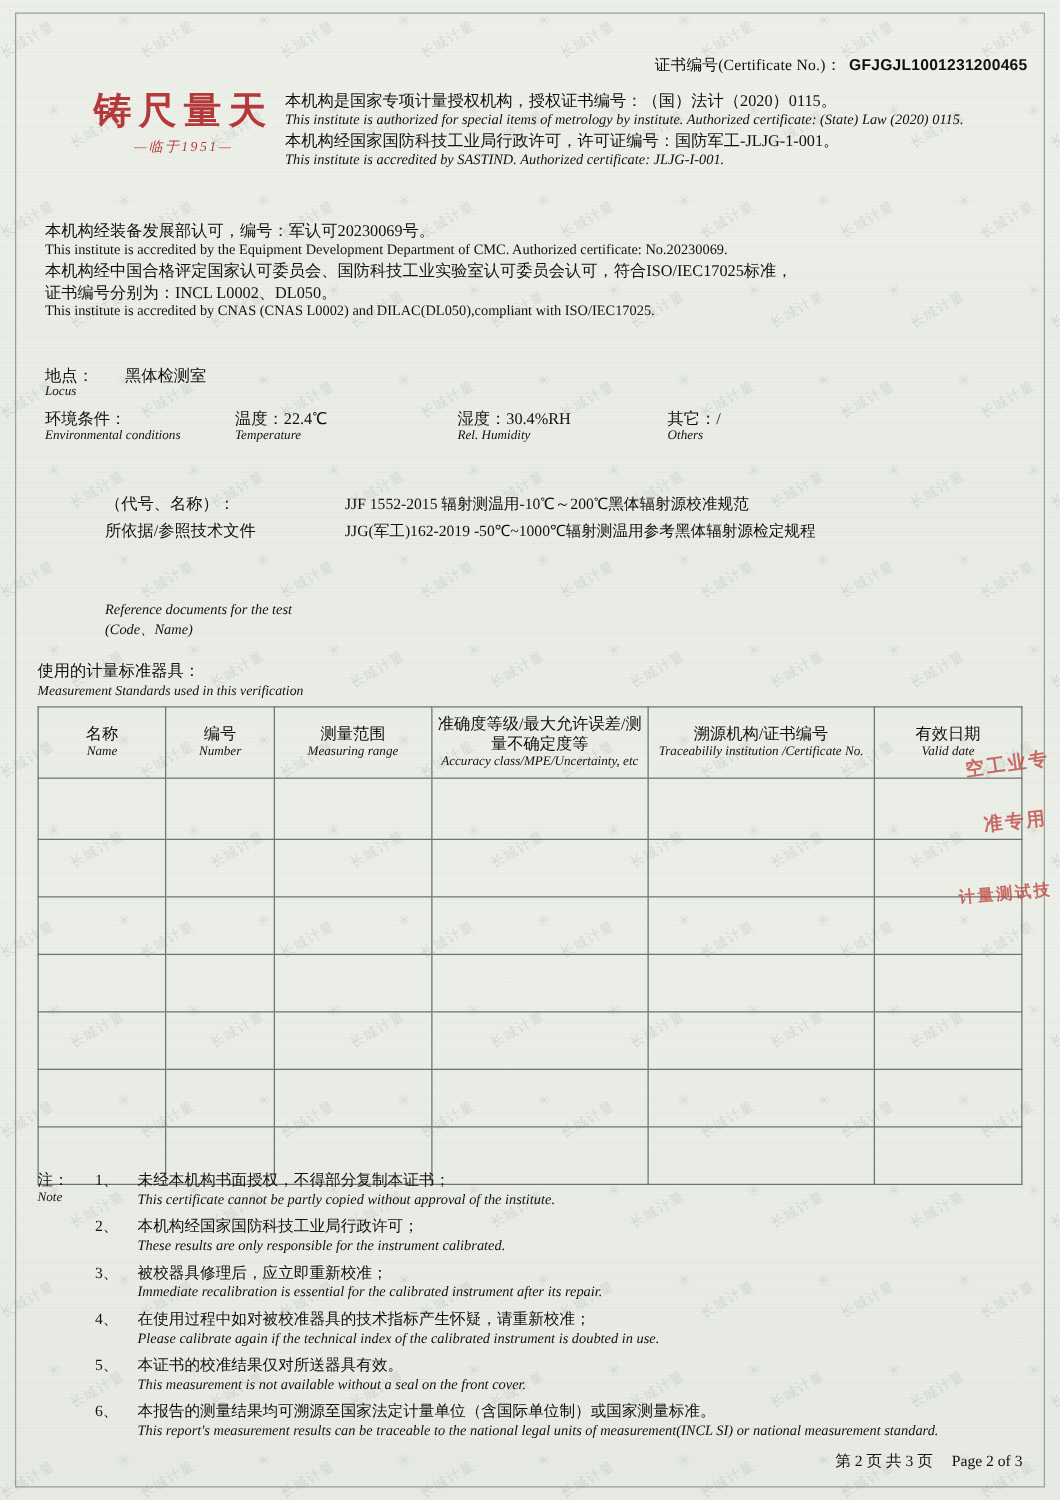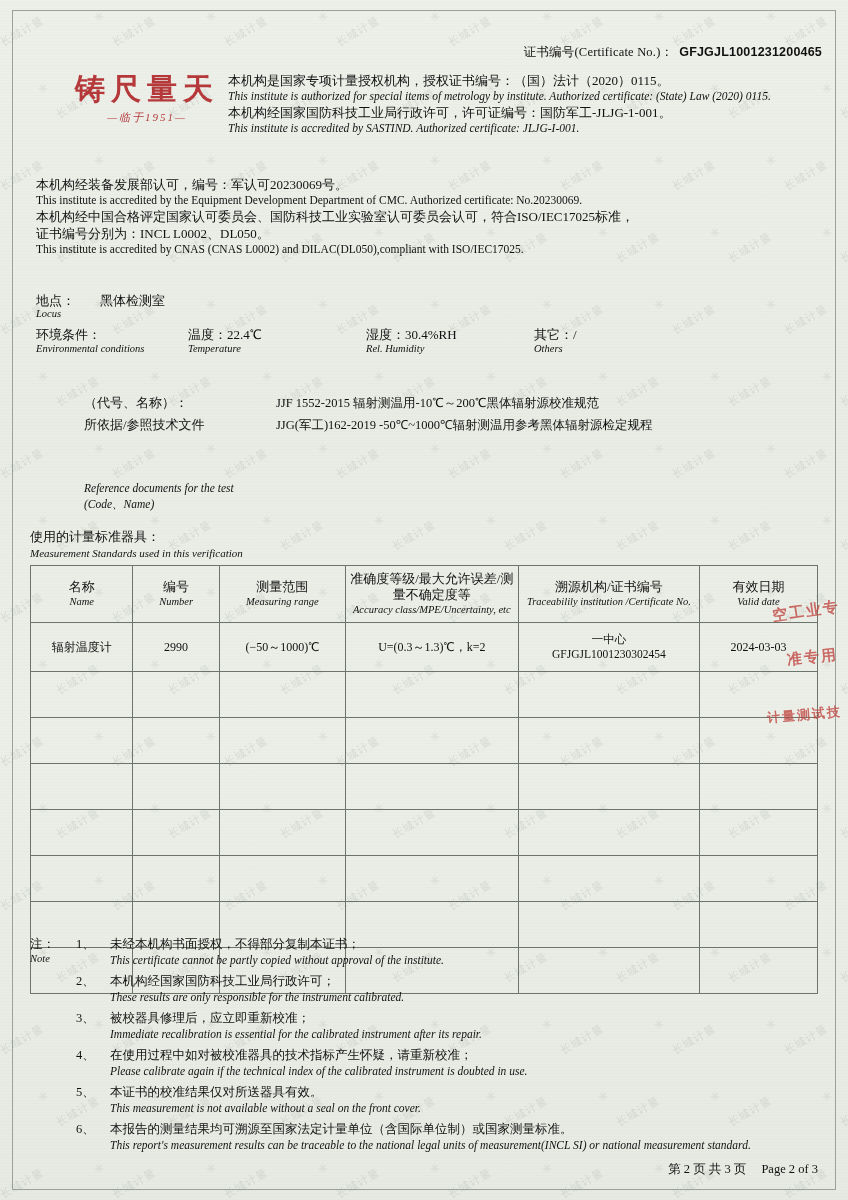--- a/index.html
+++ b/index.html
@@ -655,31 +655,20 @@
               <span class="h-en">Traceabilily institution /Certificate No.</span>
             </th>
             <th>
               <span class="h-cn">有效日期</span>
               <span class="h-en">Valid date</span>
             </th>
           </tr>
         </thead>
         <tbody>
           <tr>
-            <td>辐射温度计</td>
-            <td>2990</td>
-            <td>(−50～1000)℃</td>
-            <td>U=(0.3～1.3)℃，k=2</td>
-            <td>
-              <span class="cell-sub">一中心</span>
-              <span class="cell-sub">GFJGJL1001230302454</span>
-            </td>
-            <td>2024-03-03</td>
-          </tr>
-          <tr>
             <td></td>
             <td></td>
             <td></td>
             <td></td>
             <td></td>
             <td></td>
           </tr>
           <tr>
             <td></td>
             <td></td>

